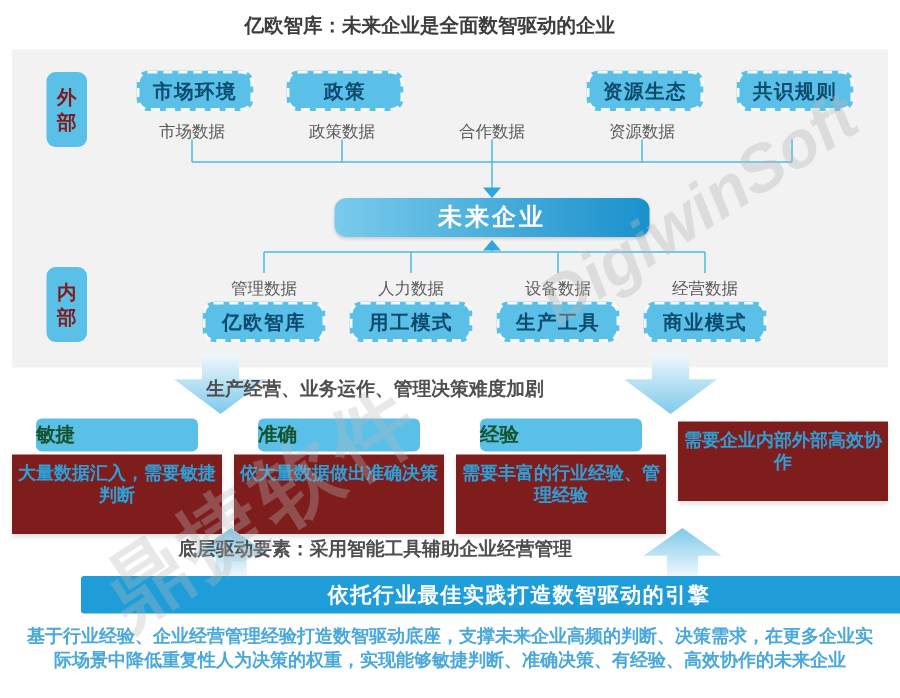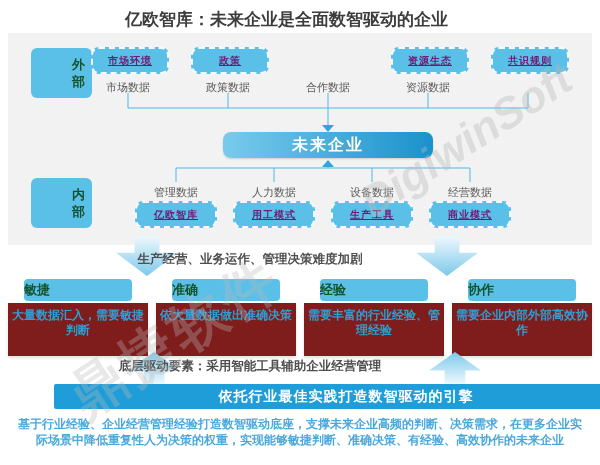--- a/index.html
+++ b/index.html
@@ -3,37 +3,37 @@
 <meta charset="utf-8">
 <style>
   html,body{margin:0;padding:0;}
   body{
     width:600px;height:465px;position:relative;background:#ffffff;
     font-family:"Liberation Sans","DejaVu Sans",sans-serif;
     overflow:hidden;
   }
   .abs{position:absolute;}
   
-  .title{left:0;top:8px;width:573px;text-align:center;font-size:17px;font-weight:bold;color:#3d3d3d;}
+  .title{left:0;top:8px;width:573px;text-align:center;font-size:13px;font-weight:bold;color:#3d3d3d;}
   
   .panel{left:8px;top:33px;width:584px;height:212px;background:#f2f2f3;}
   
   .vbadge{
     width:27px;height:50px;background:#5bc0e7;border-radius:6px;
-    color:#14532d;font-weight:bold;font-size:13px;line-height:17px;
-    display:flex;align-items:center;justify-content:center;text-align:center;padding-left:34px;
+    color:#7f1d1d;font-weight:bold;font-size:13px;line-height:17px;
+    display:flex;align-items:center;justify-content:center;text-align:center;
   }
   .vbadge span{width:14px;word-break:break-all;display:block;}
   .badge-ext{left:23px;top:15px;}
   .badge-int{left:23px;top:145px;}
   
   .dbox{
     height:23px;background:#5bc0e7;border:2px dashed rgba(255,255,255,0.95);
-    border-radius:8px;color:#701a75;font-weight:bold;font-size:10px;
-    display:flex;align-items:center;justify-content:center;letter-spacing:1px;text-decoration:underline;
+    border-radius:8px;color:#0c4a6e;font-weight:bold;font-size:13px;
+    display:flex;align-items:center;justify-content:center;letter-spacing:1px;
   }
   .ext-box{top:14px;width:74px;}
   .int-box{top:168px;width:78px;}
   .datalabel{top:47px;width:80px;text-align:center;font-size:11px;color:#595959;}
   .int-label{top:152px;width:90px;}
   
   .centerbox{
     left:215px;top:99px;width:210px;height:26px;border-radius:8px;
     background:linear-gradient(90deg,#79cbec 0%,#1a91cc 100%);
     color:#fff;font-weight:bold;font-size:16px;letter-spacing:2px;
@@ -144,21 +144,20 @@
   </div>
   <div class="cap">
     <div class="cap-head">准确</div>
     <div class="cap-body">依大量数据做出准确决策</div>
   </div>
   <div class="cap">
     <div class="cap-head">经验</div>
     <div class="cap-body">需要丰富的行业经验、管理经验</div>
   </div>
   <div class="cap">
-    <div class="cap-head">协作</div>
     <div class="cap-body">需要企业内部外部高效协作</div>
   </div>
 </div>
 
 <div class="abs arrow-up" style="left:128px;top:352px;"></div>
 <div class="abs arrow-up" style="left:429px;top:352px;"></div>
 <div class="abs midtext driver">底层驱动要素：采用智能工具辅助企业经营管理</div>
 
 <div class="abs banner">依托行业最佳实践打造数智驱动的引擎</div>
 

